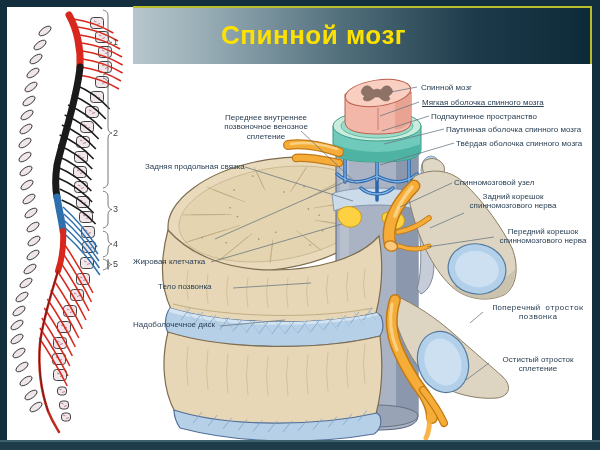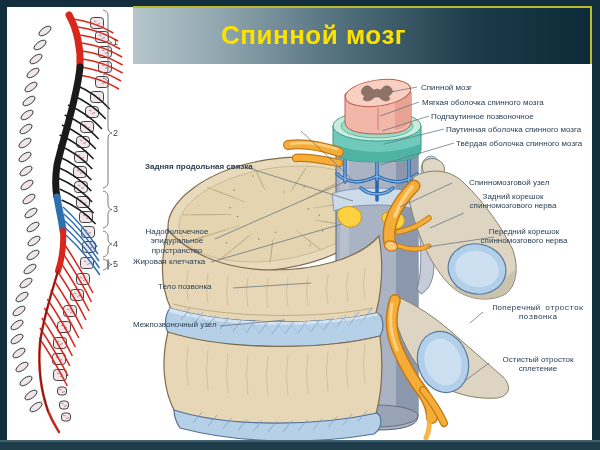--- a/index.html
+++ b/index.html
@@ -413,37 +413,36 @@
           <line x1="168" y1="67" x2="224" y2="120"></line>
           <line x1="112" y1="103" x2="220" y2="137"></line>
           <line x1="82" y1="175" x2="216" y2="116"></line>
           <line x1="78" y1="198" x2="209" y2="160"></line>
           <line x1="100" y1="224" x2="178" y2="219"></line>
           <line x1="87" y1="262" x2="152" y2="256"></line>
         </g>
     </svg>
 
     <div class="lbl" style="left:288px;top:19px;">Спинной мозг</div>
-    <div class="lbl" style="left:289px;top:34px;">Мягкая оболочка спинного мозга</div>
-    <div class="lbl" style="left:298px;top:48px;">Подпаутинное позвоночное</div>
+    <div class="lbl" style="left:289px;top:34px;text-decoration:underline;">Мягкая оболочка спинного мозга</div>
+    <div class="lbl" style="left:298px;top:48px;">Подпаутинное пространство</div>
     <div class="lbl" style="left:313px;top:61px;">Паутинная оболочка спинного мозга</div>
     <div class="lbl" style="left:323px;top:75px;">Твёрдая оболочка спинного мозга</div>
-    <div class="lbl" style="left:336px;top:114px;">Спинномозговой узел</div>
+    <div class="lbl" style="left:321px;top:114px;">Спинномозговой узел</div>
     <div class="lbl ctr" style="left:333px;top:128px;width:94px;">Задний корешок
 спинномозгового нерва</div>
-    <div class="lbl ctr" style="left:344px;top:163px;width:94px;text-align:center;">Передний корешок
+    <div class="lbl ctr" style="left:363px;top:163px;width:94px;text-align:center;">Передний корешок
 спинномозгового нерва</div>
     <div class="lbl ctr" style="left:352px;top:239px;width:106px;font-family:Liberation Mono, monospace;">Поперечный отросток
 позвонка</div>
     <div class="lbl ctr" style="left:352px;top:291px;width:106px;">Остистый отросток
 сплетение</div>
 
-    <div class="lbl" style="left:12px;top:98px;font-weight:bold;">Задняя продольная связка</div>
-    <div class="lbl ctr" style="left:8px;top:163px;width:72px;">Надоболочечное
-эпидуральное
-пространство</div>
+    <div class="lbl ctr" style="left:72px;top:49px;width:122px;">Переднее внутреннее
+позвоночное венозное сплетение</div>
+    <div class="lbl" style="left:12px;top:98px;">Задняя продольная связка</div>
     <div class="lbl" style="left:0px;top:193px;">Жировая клетчатка</div>
     <div class="lbl" style="left:25px;top:218px;text-align:right;">Тело позвонка</div>
-    <div class="lbl" style="left:0px;top:256px;">Межпозвоночный узел</div>
+    <div class="lbl" style="left:0px;top:256px;">Надоболочечное диск</div>
   </div>
 
   <div class="footer-bar"></div>
 </div>
 
 </body></html>

